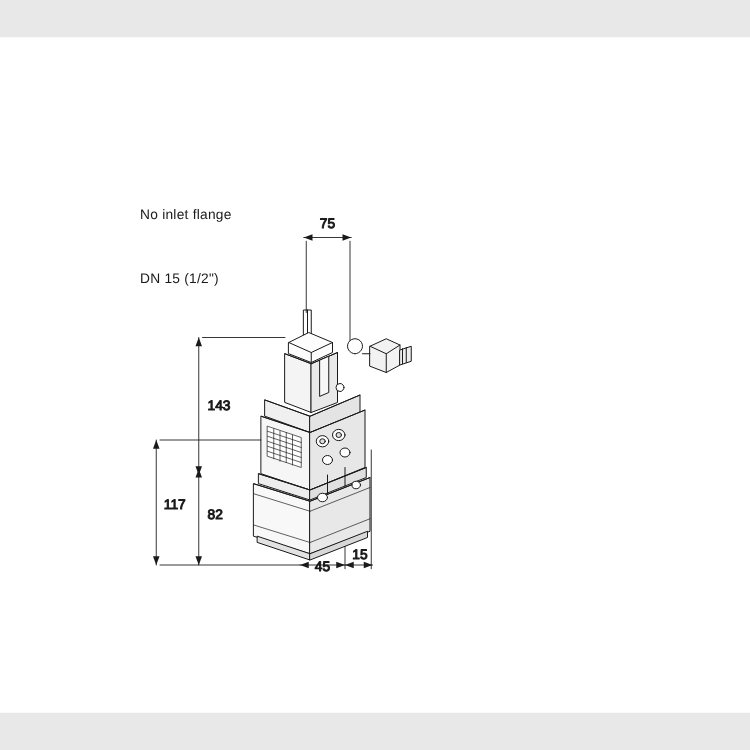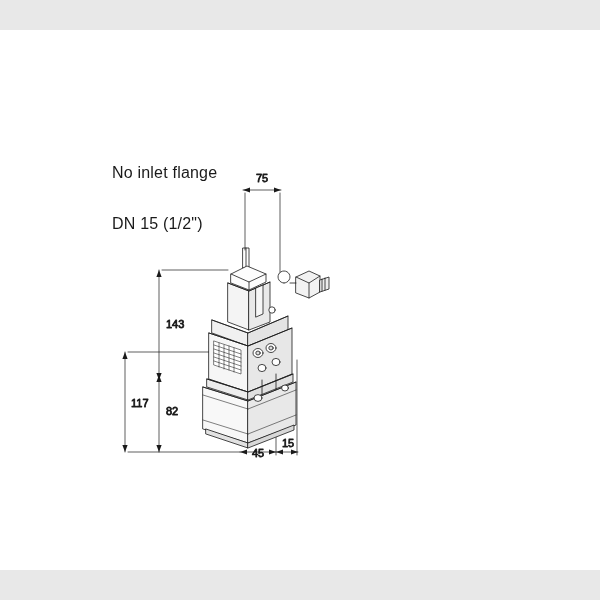--- a/index.html
+++ b/index.html
@@ -32,21 +32,21 @@
     left: 0;
     top: 30px;
     width: 600px;
     height: 540px;
     background: #ffffff;
   }
   .caption {
     position: absolute;
     left: 112px;
     top: 130px;
-    font-size: 16px;
+    font-size: 11px;
     line-height: 17px;
     color: #1a1a1a;
     letter-spacing: 0.2px;
     white-space: pre;
   }
   .caption div { white-space: nowrap; }
   svg.drawing {
     position: absolute;
     left: 0;
     top: 0;

